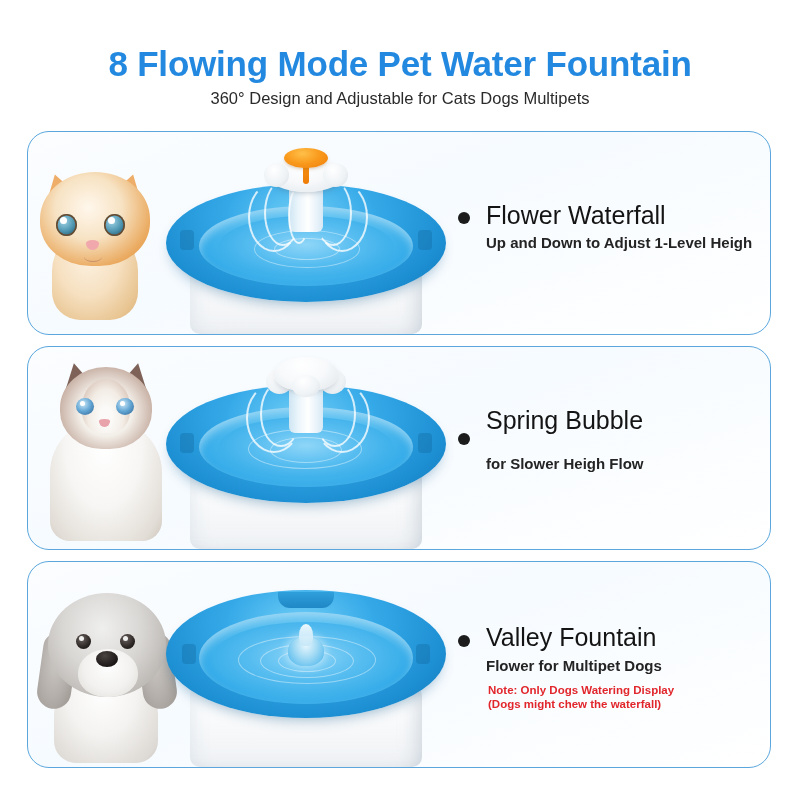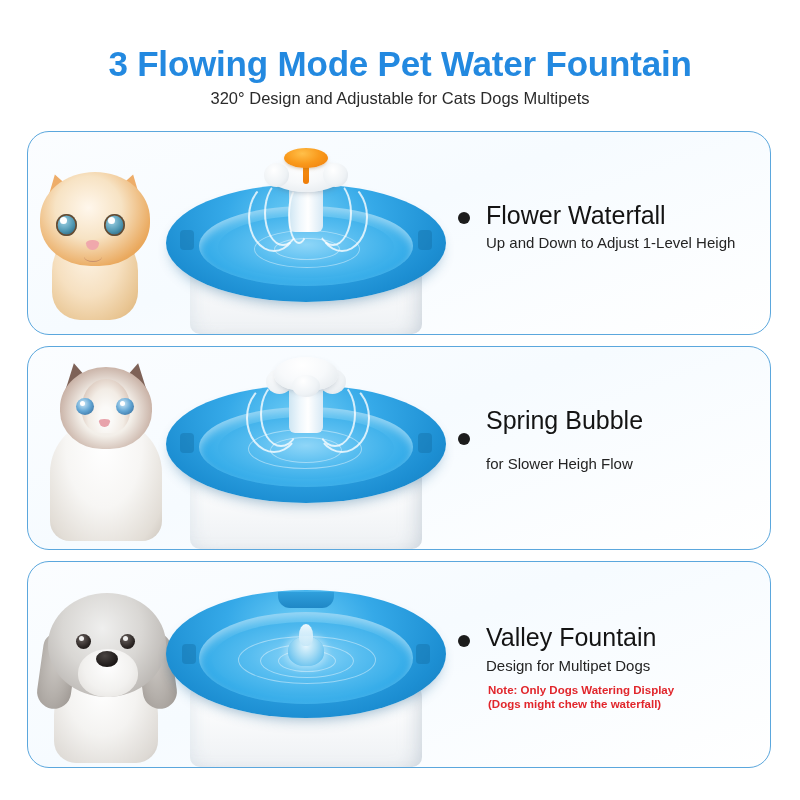--- a/index.html
+++ b/index.html
@@ -395,21 +395,21 @@
     font-size: 25px;
     font-weight: 400;
     color: #141414;
     line-height: 30px;
     white-space: nowrap;
   }
   .feat-sub {
     position: absolute;
     left: 42px;
     font-size: 15px;
-    font-weight: 400;
+    font-weight: 700;
     color: #242424;
     line-height: 19px;
     white-space: nowrap;
   }
   .feat-note {
     position: absolute;
     left: 44px;
     font-size: 11.5px;
     font-weight: 700;
     color: #e1262c;
@@ -432,22 +432,22 @@
   #feature-3 .bullet    { top: 73px; }
   #feature-3 .feat-title{ top: 60px; }
   #feature-3 .feat-sub  { top: 94px; }
   #feature-3 .feat-note.n1 { top: 121px; }
   #feature-3 .feat-note.n2 { top: 135px; }
 </style>
 </head>
 <body>
 
 <div class="header">
-  <div class="main-title">3 Flowing Mode Pet Water Fountain</div>
-  <div class="sub-title">320° Design and Adjustable for Cats Dogs Multipets</div>
+  <div class="main-title">8 Flowing Mode Pet Water Fountain</div>
+  <div class="sub-title">360° Design and Adjustable for Cats Dogs Multipets</div>
 </div>
 
 <div class="panel" id="panel-1">
 
   <div class="pet-wrap">
     <div class="pet kitten">
       <div class="kit-body"></div>
       <div class="kit-ear l"></div>
       <div class="kit-ear r"></div>
       <div class="kit-head"></div>
@@ -570,18 +570,18 @@
       <div class="f-ripple" style="left:66px; top:28px; width:56px; height:20px;"></div>
     </div>
     <div class="bubble-core"></div>
     <div class="bubble-spout"></div>
   </div>
 
   <div class="text-col">
     <div class="feature" id="feature-3">
       <span class="bullet"></span>
       <div class="feat-title">Valley Fountain</div>
-      <div class="feat-sub">Design for Multipet Dogs</div>
+      <div class="feat-sub">Flower for Multipet Dogs</div>
       <div class="feat-note n1">Note: Only Dogs Watering Display</div>
       <div class="feat-note n2">(Dogs might chew the waterfall)</div>
     </div>
   </div>
 </div>
 
 </body></html>

